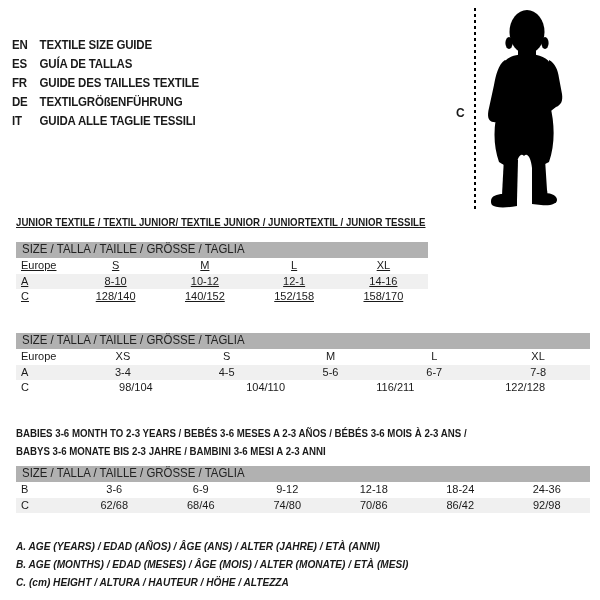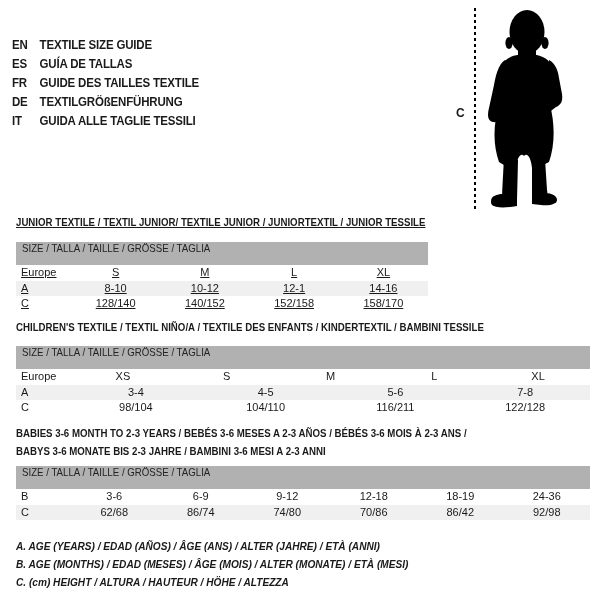--- a/index.html
+++ b/index.html
@@ -31,22 +31,22 @@
   .s3{top:425px;width:574px;}
   .sec-title .title-line{
     font-weight:700;font-size:11px;line-height:13px;white-space:nowrap;
     transform:scaleX(0.88);transform-origin:left top;
   }
   .s3 .sec-title .title-line{line-height:17.5px;}
   .size-table{margin-top:13px;width:100%;}
   .s2 .size-table{margin-top:12px;}
   .s3 .size-table{margin-top:6px;}
   .tbl-header{
-    background:var(--header-bg,#b1b1b1);height:23px;line-height:13px;
-    padding-left:6px;font-size:11px;color:#222;
+    background:var(--header-bg,#b1b1b1);height:16px;line-height:13px;
+    padding-left:6px;font-size:13px;color:#222;
   }
   .tbl-header .hdr-text{
     display:inline-block;transform:scaleX(0.88);transform-origin:left center;white-space:nowrap;
   }
   .tbl-row{display:flex;height:15.5px;line-height:15.5px;font-size:11px;}
   .tbl-row.shaded{background:var(--shade-bg,#f0f0f0);}
   .cell{overflow:hidden;}
   .cell.label{width:55px;flex:0 0 55px;padding-left:5px;box-sizing:border-box;text-align:left;}
   .cell.val{flex:1;text-align:center;}
   
@@ -128,39 +128,37 @@
           <div class="cell val">128/140</div>
           <div class="cell val">140/152</div>
           <div class="cell val">152/158</div>
           <div class="cell val">158/170</div>
         </div>
       </div>
   </div>
 </section>
 
 <section class="size-section s2">
-  <div class="sec-title">
-      <div class="title-line">CHILDREN'S TEXTILE / TEXTIL NIÑO/A / TEXTILE DES ENFANTS / KINDERTEXTIL / BAMBINI TESSILE</div>
-    </div>
   <div class="size-table">
     <div class="tbl-header"><span class="hdr-text">SIZE / TALLA / TAILLE / GRÖSSE / TAGLIA</span></div>
     <div class="tbl-rows">
         <div class="tbl-row">
           <div class="cell label">Europe</div>
           <div class="cell val">XS</div>
           <div class="cell val">S</div>
           <div class="cell val">M</div>
           <div class="cell val">L</div>
           <div class="cell val">XL</div>
         </div>
         <div class="tbl-row shaded">
           <div class="cell label">A</div>
           <div class="cell val">3-4</div>
           <div class="cell val">4-5</div>
           <div class="cell val">5-6</div>
+          <div class="cell val">6-7</div>
           <div class="cell val">7-8</div>
         </div>
         <div class="tbl-row">
           <div class="cell label">C</div>
           <div class="cell val">98/104</div>
           <div class="cell val">104/110</div>
           <div class="cell val">116/211</div>
           <div class="cell val">122/128</div>
         </div>
       </div>
@@ -174,27 +172,27 @@
     </div>
   <div class="size-table">
     <div class="tbl-header"><span class="hdr-text">SIZE / TALLA / TAILLE / GRÖSSE / TAGLIA</span></div>
     <div class="tbl-rows">
         <div class="tbl-row">
           <div class="cell label">B</div>
           <div class="cell val">3-6</div>
           <div class="cell val">6-9</div>
           <div class="cell val">9-12</div>
           <div class="cell val">12-18</div>
-          <div class="cell val">18-19</div>
+          <div class="cell val">18-24</div>
           <div class="cell val">24-36</div>
         </div>
         <div class="tbl-row shaded">
           <div class="cell label">C</div>
           <div class="cell val">62/68</div>
-          <div class="cell val">86/74</div>
+          <div class="cell val">68/46</div>
           <div class="cell val">74/80</div>
           <div class="cell val">70/86</div>
           <div class="cell val">86/42</div>
           <div class="cell val">92/98</div>
         </div>
       </div>
   </div>
 </section>
 
 <div class="footnotes">

